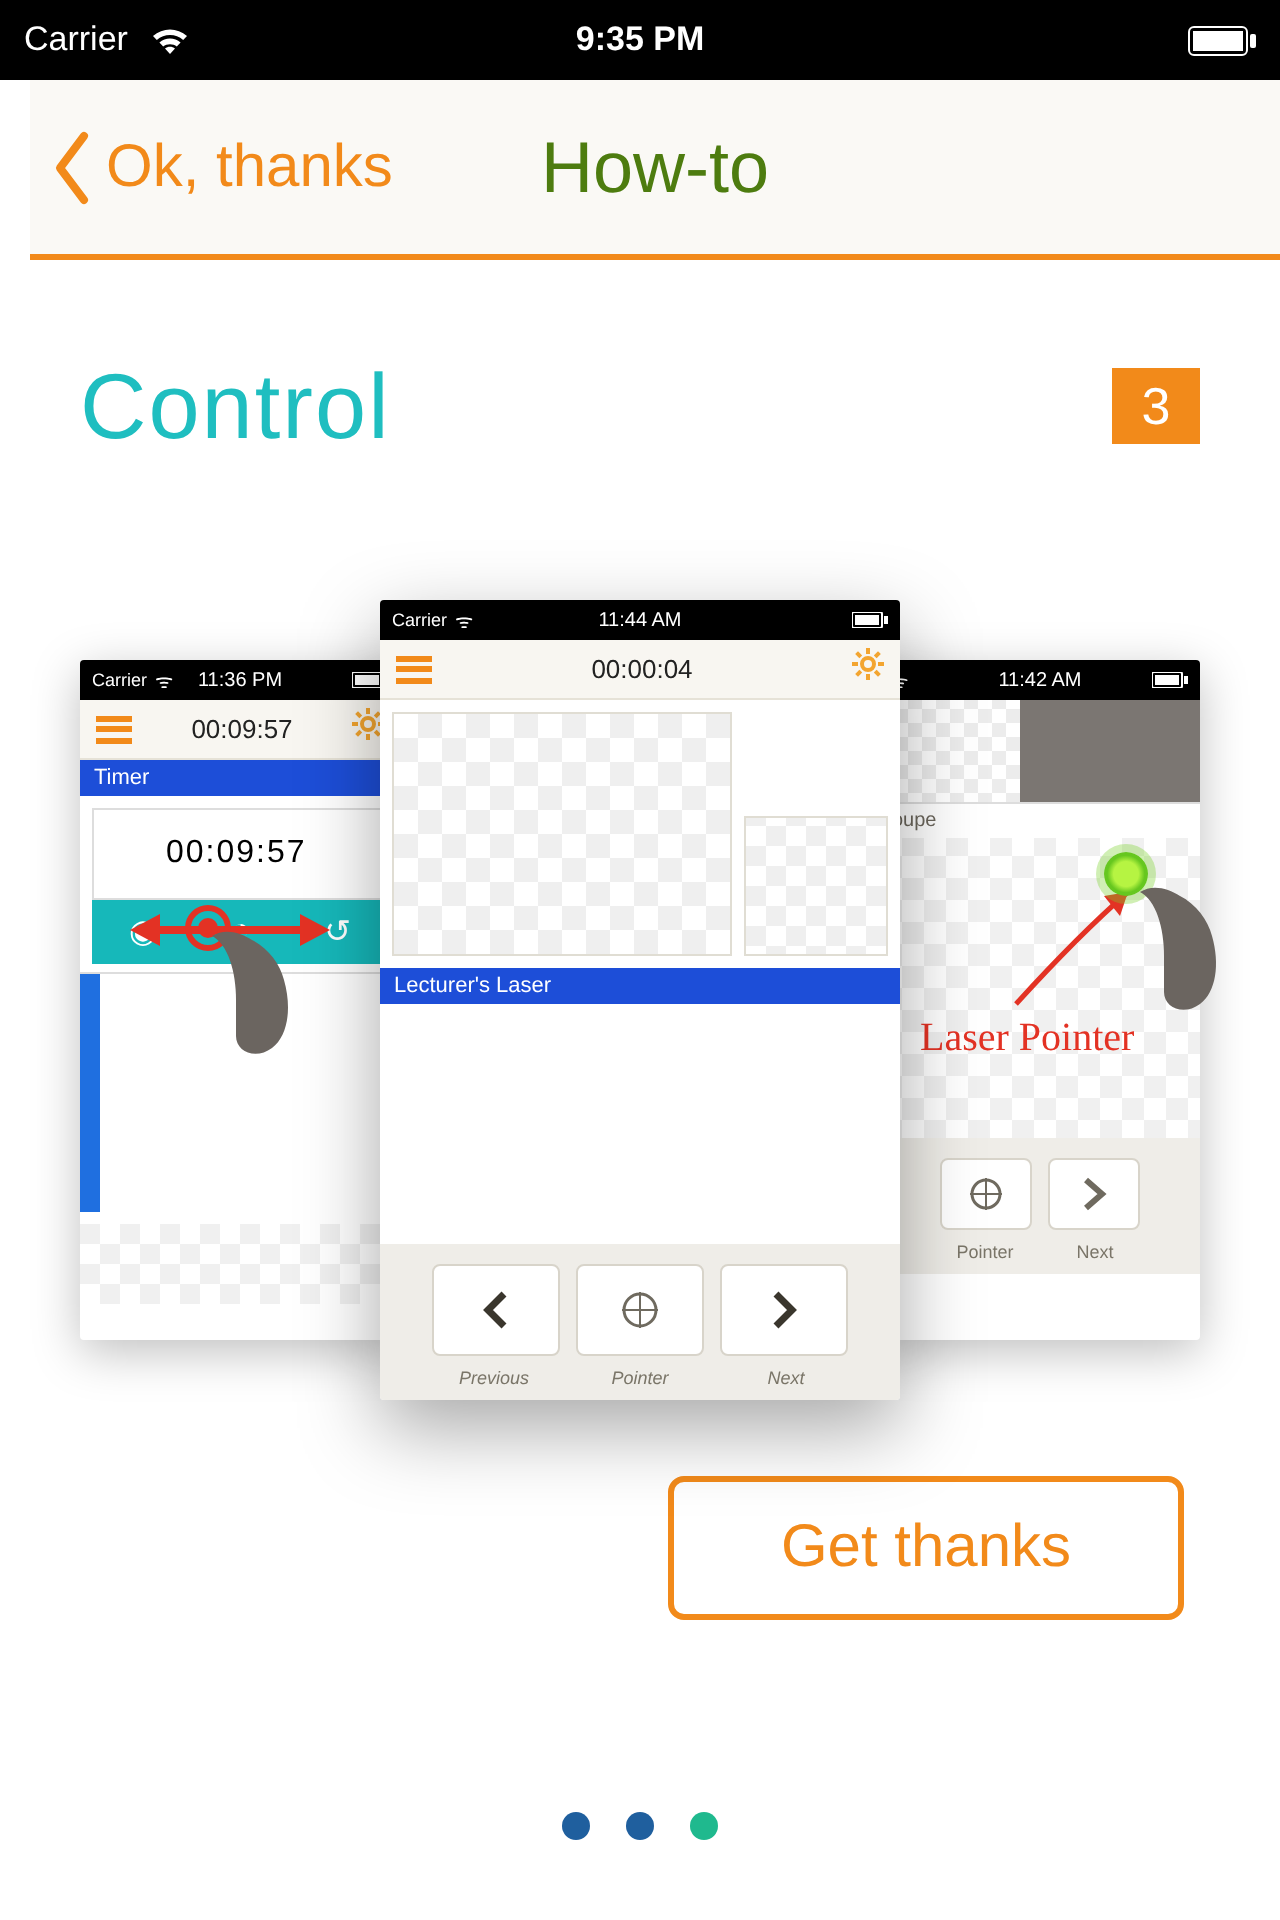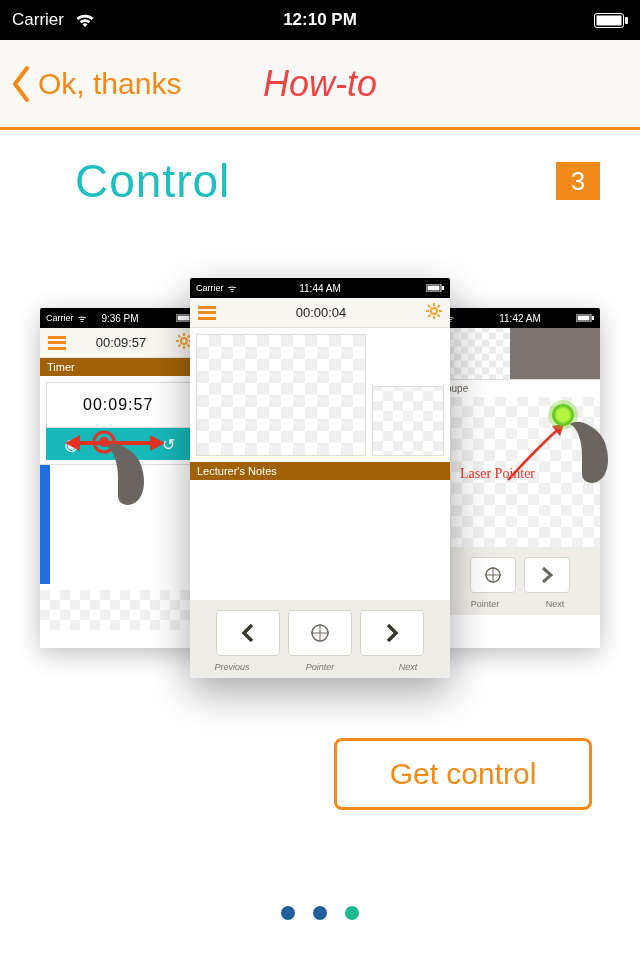--- a/index.html
+++ b/index.html
@@ -3,45 +3,45 @@
 <meta charset="utf-8">
 <style>
   * { box-sizing: border-box; }
   html, body { margin:0; padding:0; width:640px; height:960px; font-family: -apple-system, "Helvetica Neue", Helvetica, Arial, sans-serif; background:#fff; overflow:hidden; }
   
   .statusbar { height:40px; background:#000; color:#fff; display:flex; align-items:center; justify-content:space-between; padding:0 12px; font-size:17px; font-weight:500; }
   .sb-left { display:flex; align-items:center; gap:10px; }
   .sb-time { position:absolute; left:0; right:0; text-align:center; font-weight:600; }
   .wifi svg, .battery svg { display:block; }
   
-  .navbar { height:90px; background:#faf9f5; display:flex; align-items:center; position:relative; border-bottom:3px solid #f28a1a; }
+  .navbar { height:90px; background:#faf9f5; display:flex; align-items:center; position:relative; border-bottom:3px solid #f28a1a;margin-left:15px; }
   .navbar .back { display:flex; align-items:center; gap:6px; color:#f28a1a; font-size:30px; font-weight:400; padding-left:10px; cursor:pointer; }
-  .navbar .title { position:absolute; left:0; right:0; text-align:center; font-size:36px; font-weight:500; color:#ef4444; pointer-events:none;font-style:italic; }
+  .navbar .title { position:absolute; left:0; right:0; text-align:center; font-size:36px; font-weight:500; color:#4d7c0f; pointer-events:none; }
   .chev-left { width:22px; height:38px; }
   .chev-left svg { width:100%; height:100%; }
   
-  .section { padding: 24px 40px 0 40px; margin-left: 35px; }
+  .section { padding: 46px 40px 0 40px; }
   .section-head { display:flex; align-items:center; justify-content:space-between; }
   .section-title { color:#1fbec0; font-size:46px; font-weight:300; letter-spacing:1px; }
   .section-badge { background:#f28a1a; color:#fff; font-size:26px; width:44px; height:38px; display:flex; align-items:center; justify-content:center; font-weight:400; }
   
   .illus-wrap { position:relative; width:560px; height:410px; margin: 70px auto 0 auto; }
   .shot { position:absolute; background:#fff; box-shadow:0 6px 24px rgba(0,0,0,.25); border-radius:2px; overflow:hidden; }
   .shot .shot-sb { height:20px; background:#000; color:#fff; display:flex; align-items:center; justify-content:center; font-size:10px; position:relative; }
   .shot .shot-sb .l { position:absolute; left:6px; display:flex; gap:4px; align-items:center; }
   .shot .shot-sb .r { position:absolute; right:6px; display:flex; gap:4px; align-items:center; }
   .shot .shot-tb { height:30px; background:#f8f6f1; display:flex; align-items:center; justify-content:space-between; padding:0 8px; border-bottom:1px solid #e6e2d7; }
   .shot .menu-ico { width:18px; height:14px; display:flex; flex-direction:column; justify-content:space-between; }
   .shot .menu-ico span { height:3px; background:#f28a1a; display:block; }
   .shot .gear { color:#f3a530; }
   .shot .tb-time { font-size:13px; font-weight:500; color:#222; }
-  .shot .section-bar { background:#a16207; color:#fff; font-size:11px; padding:3px 7px; }
+  .shot .section-bar { background:#1d4ed8; color:#fff; font-size:11px; padding:3px 7px; }
   .tbtns { display:flex; gap:8px; justify-content:center; padding:10px 0 6px 0; background:#efede8; }
   .tbtn { width:60px; height:44px; background:#fff; border:1px solid #d8d4ca; border-radius:4px; display:flex; align-items:center; justify-content:center; color:#6f6a5f; }
-  .tlbl { display:flex; gap:24px; justify-content:center; font-size:9px; color:#7a7568; background:#efede8; padding-bottom:6px; }
+  .tlbl { display:flex; gap:9px; justify-content:center; font-size:9px; color:#7a7568; background:#efede8; padding-bottom:6px; }
   .tlbl span { width:60px; text-align:center; }
   
   .shot-left { left:0; top:30px; width:160px; height:340px; }
   .shot-left .timer-box { margin:6px 6px 0 6px; height:46px; background:#fff; border:1px solid #ddd; display:flex; align-items:center; padding-left:36px; font-size:16px; letter-spacing:1px; }
   .shot-left .timer-ctl { margin:0 6px; height:32px; background:#16b8ba; display:flex; align-items:center; justify-content:space-around; color:#fff; }
   .shot-left .slides-body { height:120px; background:linear-gradient(90deg,#1f6fe0 0 10px,#fff 10px 100%); margin-top:4px; border-top:1px solid #ddd; }
   .shot-left .pix { background:repeating-conic-gradient(#f0f0f0 0% 25%, #fff 0% 50%) 0/20px 20px; }
   .shot-left .pix1 { height:40px; margin-top:6px; }
   
   .shot-right { right:0; top:30px; width:160px; height:340px; }
@@ -81,21 +81,21 @@
 
 <div class="statusbar">
   <div class="sb-left">
     <span>Carrier</span>
     <span class="wifi">
       <svg width="22" height="16" viewBox="0 0 22 16">
           <path d="M11 15 8.5 12.3c1.4-1.3 3.6-1.3 5 0L11 15zM5.7 9.3C8.7 6.5 13.3 6.5 16.3 9.3l-1.9 2C12.6 9.7 9.4 9.7 7.6 11.3l-1.9-2zM2.5 6C7.3 1.6 14.7 1.6 19.5 6l-1.9 2C13.9 4.6 8.1 4.6 4.4 8L2.5 6z" fill="#fff"></path>
         </svg>
     </span>
   </div>
-  <div class="sb-time">12:10 PM</div>
+  <div class="sb-time">9:35 PM</div>
   <div class="battery">
     <svg width="34" height="15" viewBox="0 0 34 15">
         <rect x="0.5" y="0.5" width="29" height="14" rx="2.5" stroke="#fff" fill="none"></rect>
         <rect x="2.5" y="2.5" width="25" height="10" fill="#fff"></rect>
         <rect x="31" y="4" width="3" height="7" rx="1" fill="#fff"></rect>
       </svg>
   </div>
 </div>
 
 <div class="navbar">
@@ -118,21 +118,21 @@
 </div>
 
 <div class="illus-wrap">
 
   <div class="shot shot-left">
     <div class="shot-sb">
       <div class="l">
           <span style="font-size:9px">Carrier</span>
           <span>ᯤ</span>
         </div>
-      <span>9:36 PM</span>
+      <span>11:36 PM</span>
       <div class="r">
           <svg width="18" height="8">
             <rect x="0" y="0" width="15" height="8" rx="1" fill="none" stroke="#fff"></rect>
             <rect x="1.5" y="1.5" width="12" height="5" fill="#fff"></rect>
             <rect x="16" y="2" width="2" height="4" fill="#fff"></rect>
           </svg>
         </div>
     </div>
     <div class="shot-tb">
       <div class="menu-ico">
@@ -239,21 +239,21 @@
               <line x1="11.6" y1="11.6" x2="13.7" y2="13.7"></line>
               <line x1="2.3" y1="13.7" x2="4.4" y2="11.6"></line>
               <line x1="11.6" y1="4.4" x2="13.7" y2="2.3"></line>
             </g>
           </svg></span>
     </div>
     <div class="slide-area">
       <div class="cur"></div>
       <div class="nxt"></div>
     </div>
-    <div class="section-bar" style="margin-top:6px">Lecturer's Notes</div>
+    <div class="section-bar" style="margin-top:6px">Lecturer's Laser</div>
     <div class="notes-body"></div>
     <div class="tbtns">
       <div class="tbtn">
           <svg width="14" height="20">
             <polyline points="11,2 3,10 11,18" fill="none" stroke="#3a362d" stroke-width="3.5"></polyline>
           </svg>
         </div>
       <div class="tbtn">
           <svg width="20" height="20" viewBox="0 0 20 20">
             <circle cx="10" cy="10" r="8" fill="none" stroke="#6f6a5f" stroke-width="1.5"></circle>
@@ -270,21 +270,21 @@
     <div class="tlbl">
       <span>Previous</span>
       <span>Pointer</span>
       <span>Next</span>
     </div>
   </div>
 
   <div class="anno" style="left:196px; top:76px; width:150px; text-align:center; line-height:1.2">Current Slide</div>
   <div class="anno" style="left:356px; top:146px; font-size:22px">Next</div>
   <div class="anno" style="left:170px; top:216px; font-size:22px">Slide show control</div>
-  <div class="anno" style="left:420px; top:188px; font-size:14px">Laser Pointer</div>
+  <div class="anno" style="left:420px; top:208px; font-size:20px">Laser Pointer</div>
 
   <div class="arrow" style="left:210px; top:246px">
     <svg width="60" height="110">
         <path d="M40 4 C 20 30, 18 70, 28 100" fill="none" stroke="#e33224" stroke-width="2.5"></path>
         <polygon points="28,100 20,90 34,92" fill="#e33224"></polygon>
       </svg>
   </div>
   <div class="arrow" style="left:340px; top:246px">
     <svg width="80" height="120">
         <path d="M8 4 C 40 30, 60 70, 64 108" fill="none" stroke="#e33224" stroke-width="2.5"></path>
@@ -315,20 +315,20 @@
   </div>
   <div class="green-dot" style="left:512px; top:126px"></div>
   <div class="hand" style="left:510px; top:132px">
     <svg viewBox="0 0 70 80">
         <path d="M20 14 C 28 18 32 32 32 46 L32 64 C32 72 42 76 50 70 C58 64 60 50 56 36 C54 28 48 20 40 16 C34 12 26 10 20 14 Z" fill="#6b6560"></path>
       </svg>
   </div>
 </div>
 
 <div class="cta">
-  <span>Get control</span>
+  <span>Get thanks</span>
 </div>
 
 <div class="dots">
   <div class="dot a"></div>
   <div class="dot b"></div>
   <div class="dot c"></div>
 </div>
 
 </body></html>

